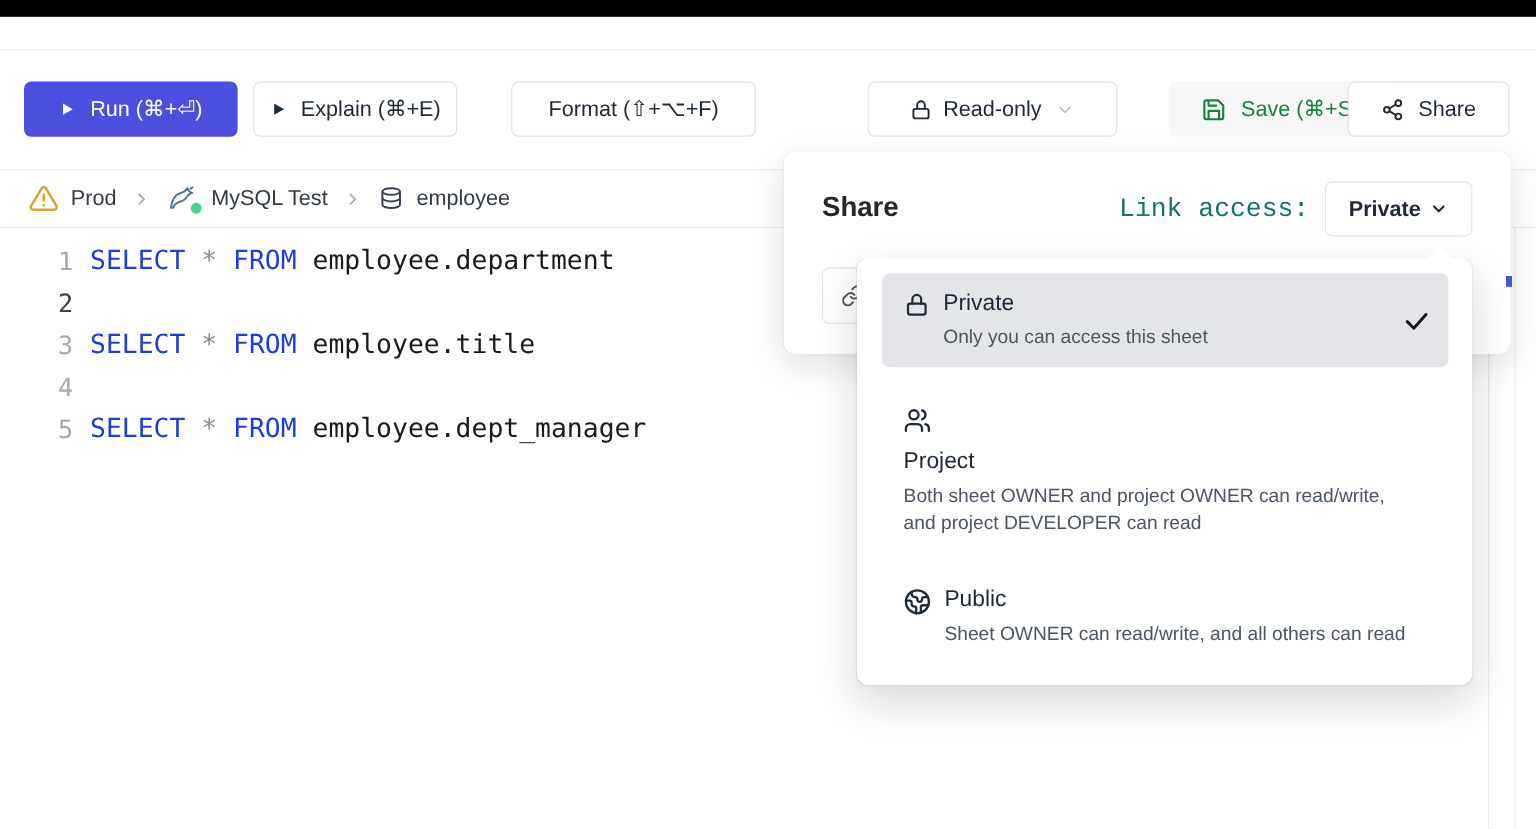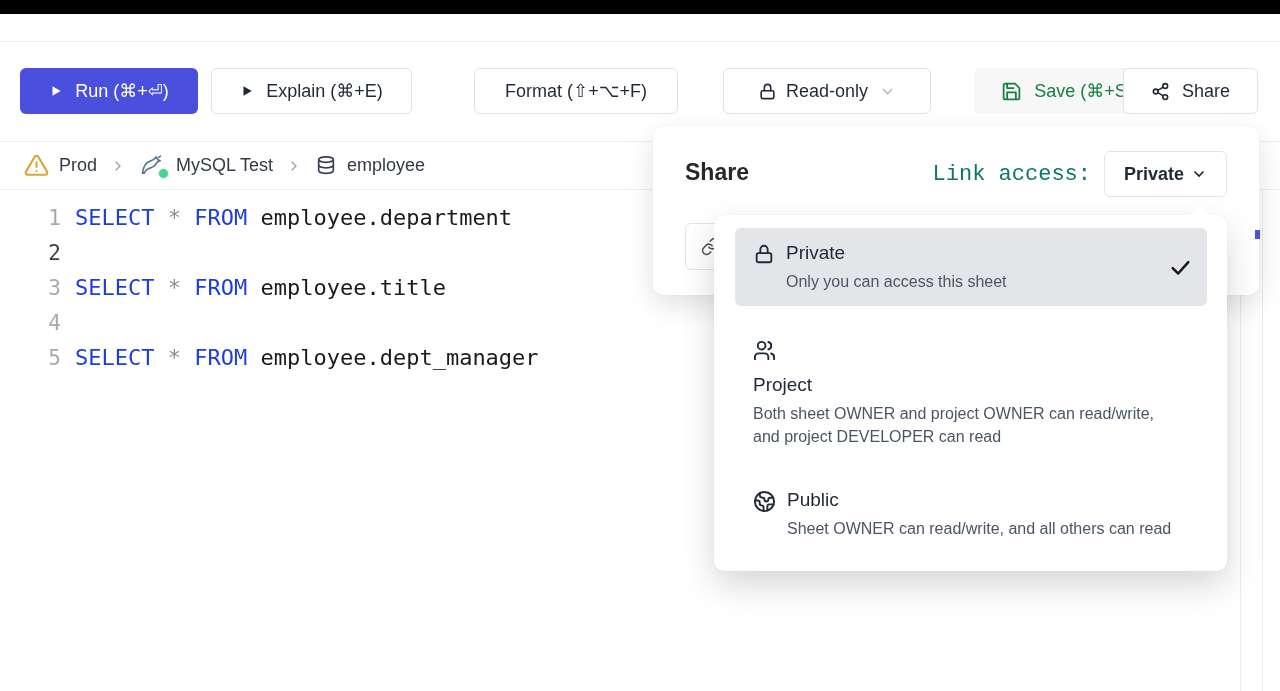--- a/index.html
+++ b/index.html
@@ -16,22 +16,22 @@
   .toolbar-divider { position: absolute; left: 0; top: 41px; width: 1280px; height: 1px; background: #ebebeb; }
 
   .btn {
     position: absolute; top: 68px; height: 46px;
     display: inline-flex; align-items: center; justify-content: center; gap: 12px;
     background: #fff; border: 1px solid #e2e2e5; border-radius: 6px;
     font-size: 18px; color: #1f2937; cursor: pointer; white-space: nowrap;
   }
   .btn svg { flex: none; }
   #run-btn   { left: 20px;  width: 178px; background: #4b4fdd; border: none; color: #fff; }
-  #explain-btn { left: 211px; width: 201px; }
-  #format-btn  { left: 426px; width: 204px; margin-left: 48px; }
+  #explain-btn { left: 211px; width: 170px; }
+  #format-btn  { left: 426px; width: 204px; }
   #readonly-btn { left: 723px; width: 208px; gap: 9px; }
   #readonly-btn .chev { color: #b9bcc4; margin-left: 2px; }
   #save-btn { left: 974px; width: 186px; background: #f7f7f8; border: none; color: #15803d; cursor: default; justify-content: center; }
   #share-btn { left: 1123px; width: 135px; }
 
   
   .breadcrumb-bar {
     position: absolute; left: 0; top: 141px; width: 1280px; height: 49px;
     border-top: 1px solid #ececec; border-bottom: 1px solid #ececec;
     display: flex; align-items: center; padding-left: 24px; gap: 13px;

